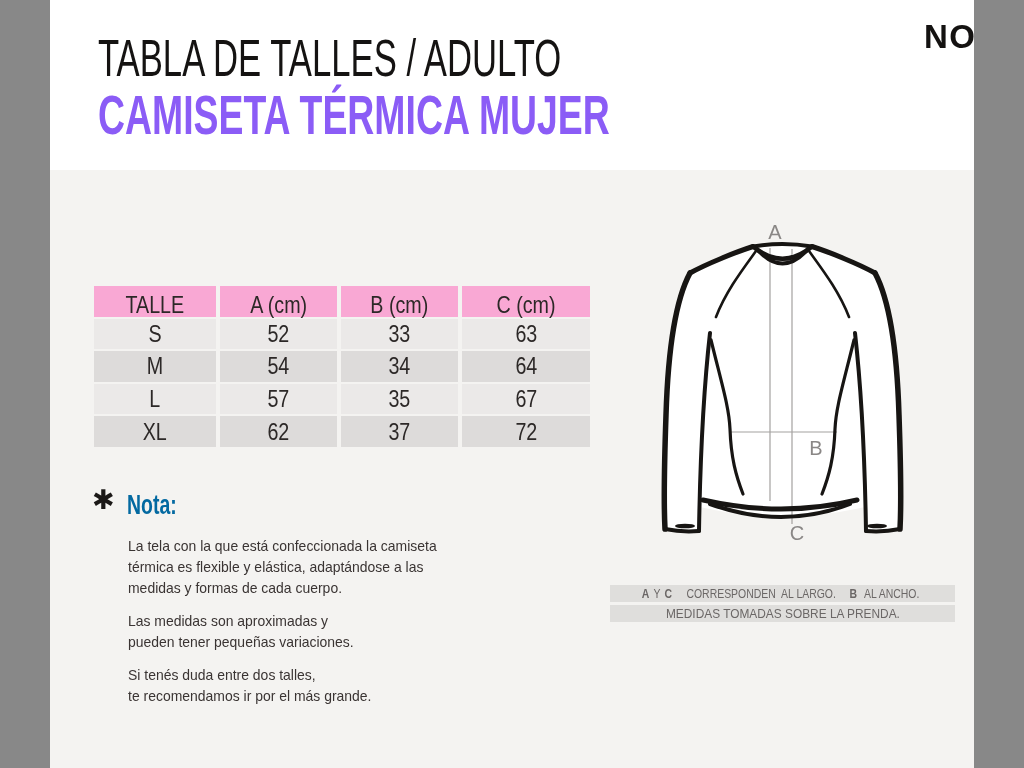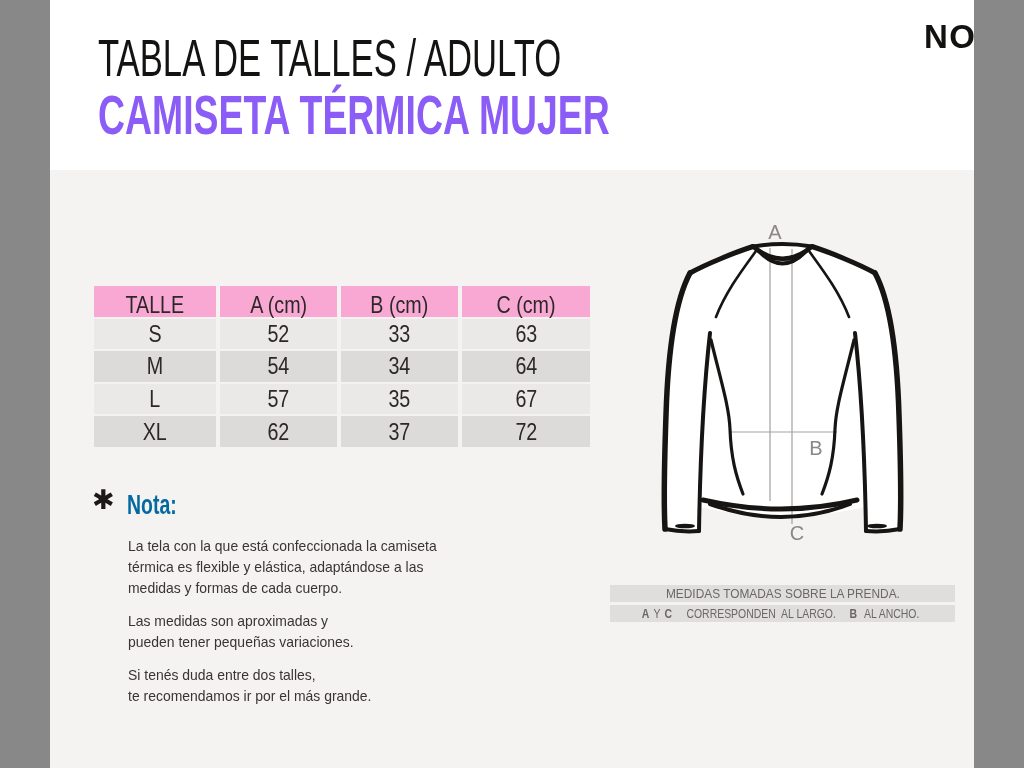--- a/index.html
+++ b/index.html
@@ -169,16 +169,16 @@
     <ellipse cx="247" cy="311" rx="10" ry="2.3" fill="#171513"></ellipse>
 
     <g fill="#8a8786" font-family="Liberation Sans, sans-serif" font-size="20" text-anchor="middle">
       <text x="145" y="24">A</text>
       <text x="186" y="240">B</text>
       <text x="167" y="325">C</text>
     </g>
   </svg>
 
   <div class="captions">
+    <div class="band band2"><span><span style="font-weight: 700;">A</span><span> Y </span><span style="font-weight: 700;">C</span><span> CORRESPONDEN  AL LARGO. </span><span style="font-weight: 700;">B</span><span> AL ANCHO.</span></span></div>
     <div class="band"><span>MEDIDAS TOMADAS SOBRE LA PRENDA.</span></div>
-    <div class="band band2"><span><span style="font-weight: 700;">A</span><span> Y </span><span style="font-weight: 700;">C</span><span> CORRESPONDEN  AL LARGO. </span><span style="font-weight: 700;">B</span><span> AL ANCHO.</span></span></div>
   </div>
 </div>
 
 </body></html>

